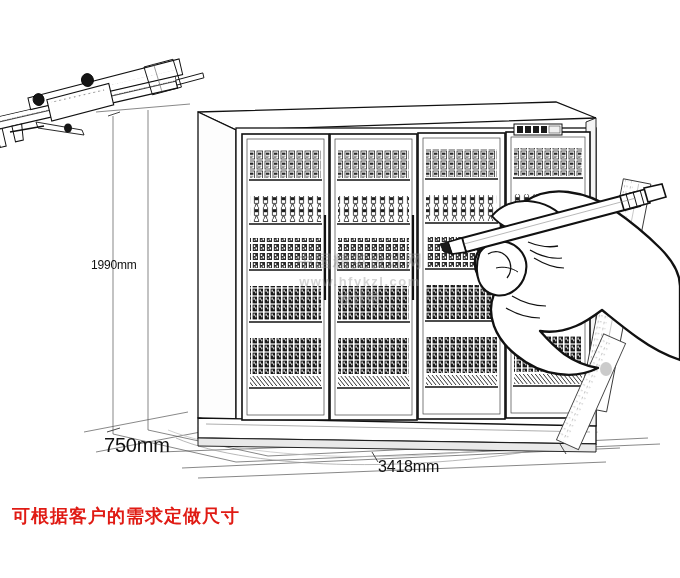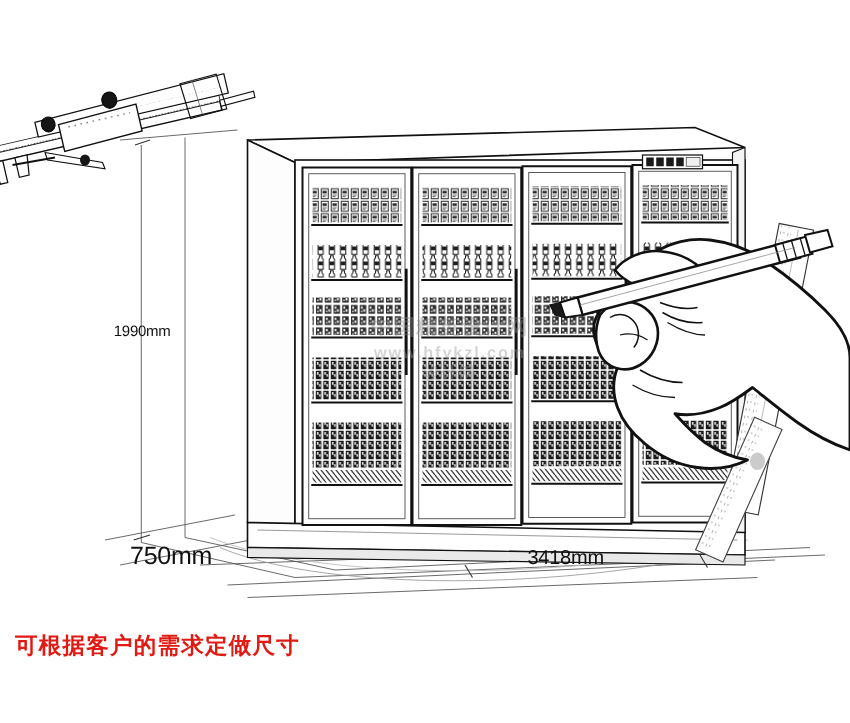--- a/index.html
+++ b/index.html
@@ -13,21 +13,21 @@
   #stage svg{position:absolute;left:0;top:0;}
   .dimlabel{
     position:absolute;
     font-family:"Liberation Sans","DejaVu Sans",sans-serif;
     color:#111111;
     white-space:nowrap;
     letter-spacing:-0.2px;
   }
   #label-height{left:78px;top:258px;font-size:12px;margin-left:13px;}
   #label-depth{left:104px;top:434px;font-size:20px;}
-  #label-width{left:378px;top:438px;font-size:16px;margin-left:44px;}
+  #label-width{left:378px;top:458px;font-size:16px;}
   #caption{
     position:absolute;left:12px;top:504px;width:680px;text-align:left;
     font-family:"DejaVu Sans","Liberation Sans",sans-serif;
     font-size:18px;font-weight:700;letter-spacing:1px;
     color:#e01b14;
   }
   #watermark{
     position:absolute;left:255px;top:236px;width:210px;height:76px;
     pointer-events:none;opacity:0.42;
   }

